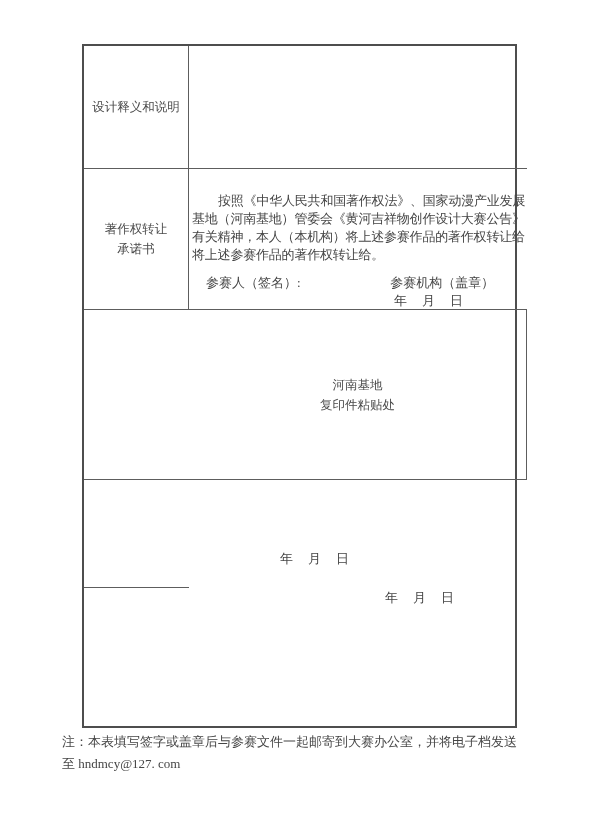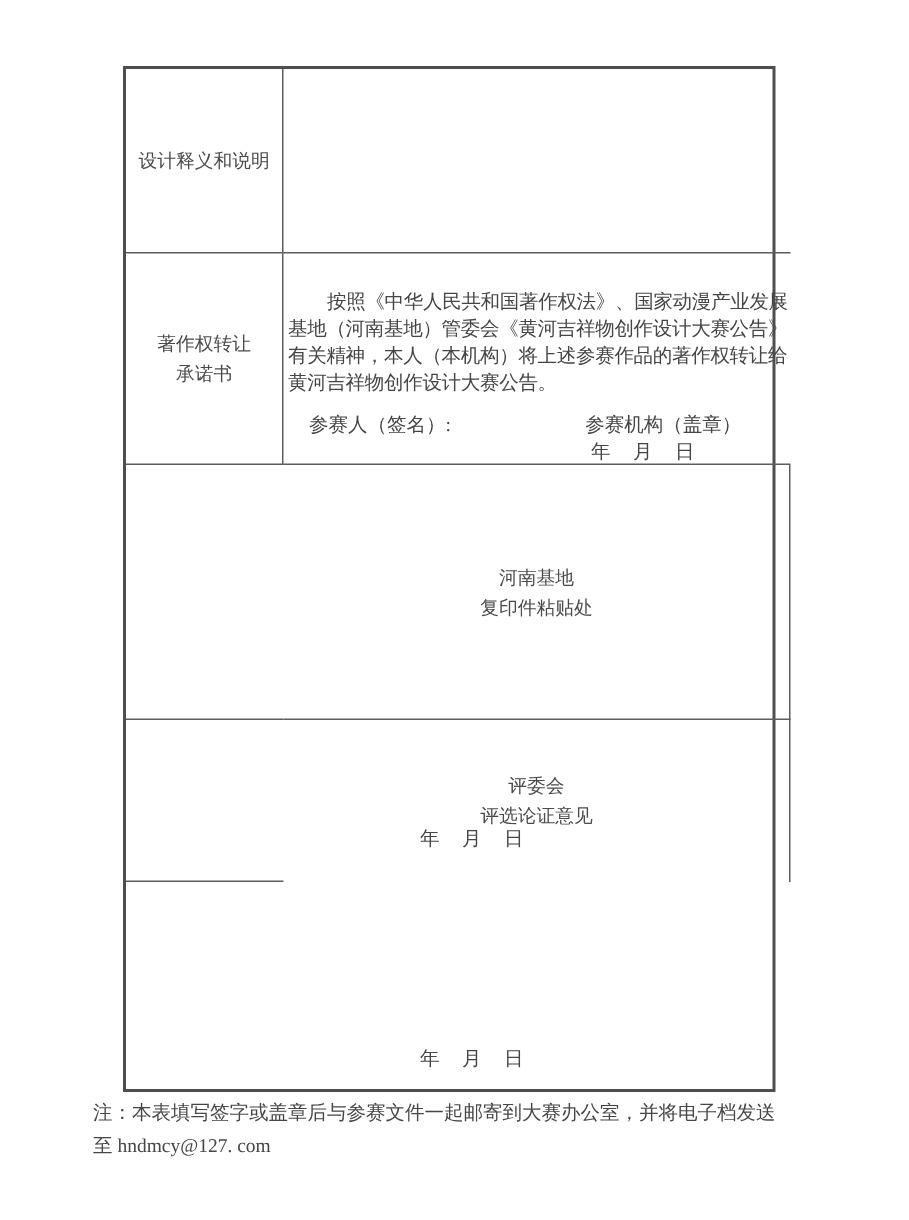--- a/index.html
+++ b/index.html
@@ -72,43 +72,39 @@
 
     <div class="cell label-cell">
       <div>著作权转让</div>
       <div>承诺书</div>
     </div>
     <div class="cell content-cell">
       <div class="commit-para">
         <div class="pline first">按照《中华人民共和国著作权法》、国家动漫产业发展</div>
         <div class="pline">基地（河南基地）管委会《黄河吉祥物创作设计大赛公告》</div>
         <div class="pline">有关精神，本人（本机构）将上述参赛作品的著作权转让给</div>
-        <div class="pline">黄河吉祥物创作设计大赛公告。</div>
+        <div class="pline">将上述参赛作品的著作权转让给。</div>
       </div>
       <div class="sig-line">
         <span class="signer">参赛人（签名）:</span>
         <span class="org">参赛机构（盖章）</span>
       </div>
       <div class="date-line date-r2">年　月　日</div>
     </div>
 
     <div class="cell content-cell"></div>
 
     <div class="cell label-cell">
       <div>河南基地</div>
       <div>复印件粘贴处</div>
     </div>
     <div class="cell content-cell">
       <div class="date-line date-abs date-r4">年　月　日</div>
     </div>
 
-    <div class="cell label-cell last">
-      <div>评委会</div>
-      <div>评选论证意见</div>
-    </div>
     <div class="cell content-cell last">
       <div class="date-line date-abs date-r5">年　月　日</div>
     </div>
 
   </div>
 
   <div class="note">
     <div class="nline">注：本表填写签字或盖章后与参赛文件一起邮寄到大赛办公室，并将电子档发送</div>
     <div class="nline">至 hndmcy@127. com</div>
   </div>

